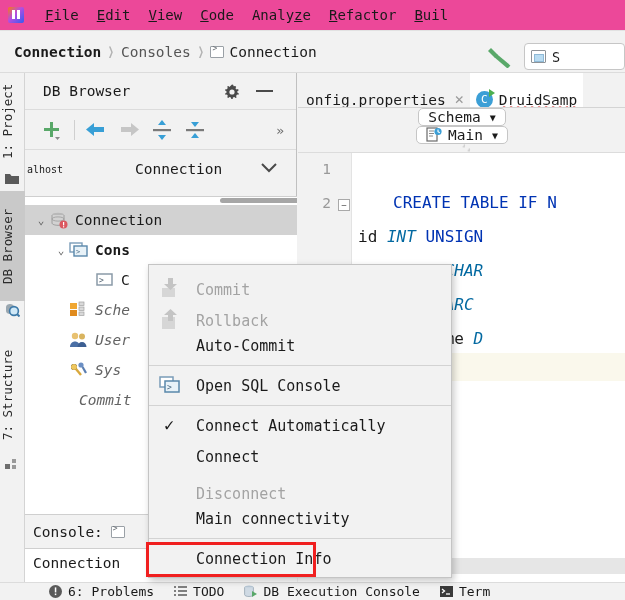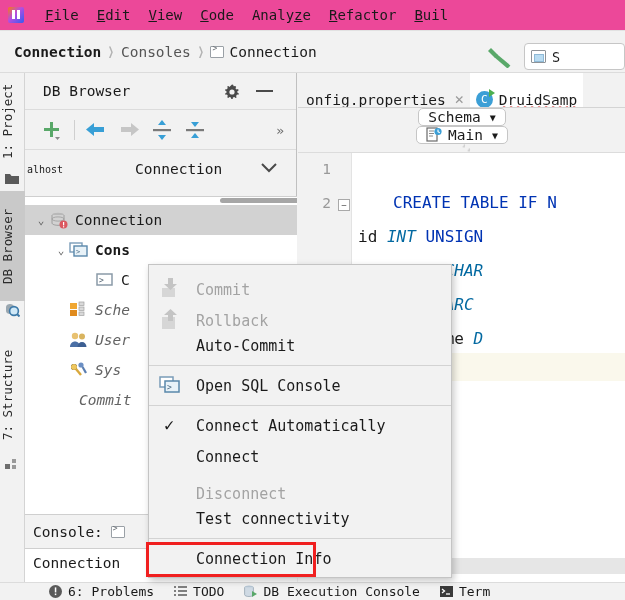--- a/index.html
+++ b/index.html
@@ -550,21 +550,21 @@
       <span class="check">✓</span>
       <span>Connect Automatically</span>
     </div>
     <div class="mi">
       <span>Connect</span>
     </div>
     <div class="mi dis">
       <span>Disconnect</span>
     </div>
     <div class="mi">
-      <span>Test connectivity</span>
+      <span>Main connectivity</span>
     </div>
     <div class="msep"></div>
     <div class="mi">
       <span>Connection Info</span>
     </div>
 
   </div>
   <div class="redbox"></div>
 
   <div class="statusbar">

